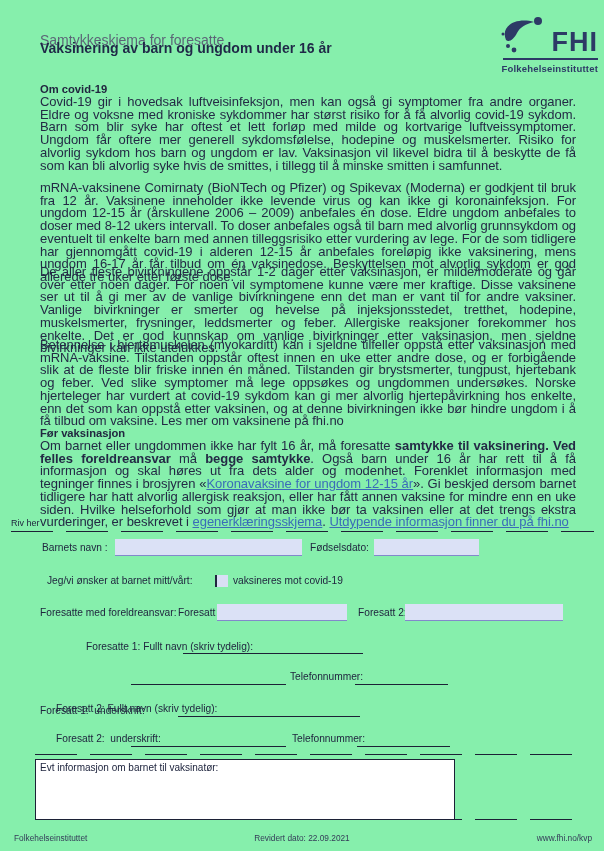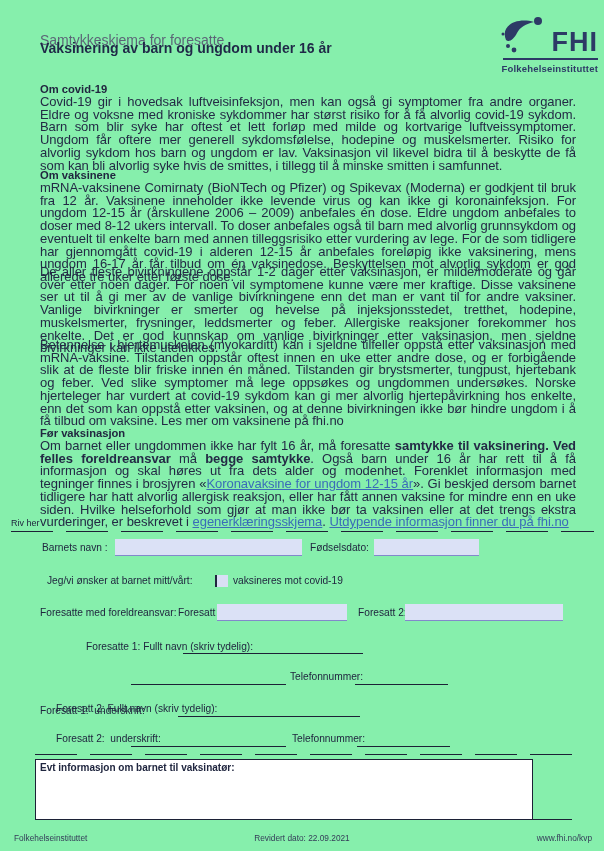--- a/index.html
+++ b/index.html
@@ -29,22 +29,22 @@
   .bluefield{
     position:absolute;background:#dbe1f6;border:0;border-bottom:1px solid #8289cb;
     height:16px;padding:0 3px;font-size:10px;color:#20263f;font-family:inherit;outline:none;
   }
   .wline{position:absolute;border-bottom:1px solid #1c2136;height:13px;}
   .checkbox{
     position:absolute;width:13px;height:12px;background:#d9dff5;border-left:2px solid #20263f;
     box-sizing:border-box;cursor:pointer;
   }
   .infobox{
-    position:absolute;left:35px;top:759px;width:498px;height:61px;
-    border:1.5px solid #1c2136;box-sizing:border-box;background:#fff;font-weight:bold;
+    position:absolute;left:35px;top:759px;width:420px;height:61px;
+    border:1.5px solid #1c2136;box-sizing:border-box;background:#fff;
   }
   .infobox-label{font-size:10px;color:#20263f;display:block;padding:2px 0 0 4px;}
   
   .footer{
     left:0;top:833px;width:604px;display:grid;grid-template-columns:1fr auto 1fr;
     font-size:8.3px;color:#343b58;padding:0;box-sizing:border-box;
   }
   .footer .fl{text-align:left;padding-left:14px;}
   .footer .fc{text-align:center;}
   .footer .fr{text-align:right;padding-right:12px;}
@@ -68,21 +68,20 @@
       </svg>
       <span class="logo-acronym">FHI</span>
     </div>
     <div class="logo-rule"></div>
     <div class="logo-org">Folkehelseinstituttet</div>
   </div>
 
   <h2 class="abs sec-h" style="top:83px">Om covid-19</h2>
   <p class="abs body" style="top:96px">Covid-19 gir i hovedsak luftveisinfeksjon, men kan også gi symptomer fra andre organer. Eldre og voksne med kroniske sykdommer har størst risiko for å få alvorlig covid-19 sykdom. Barn som blir syke har oftest et lett forløp med milde og kortvarige luftveissymptomer. Ungdom får oftere mer generell sykdomsfølelse, hodepine og muskelsmerter. Risiko for alvorlig sykdom hos barn og ungdom er lav. Vaksinasjon vil likevel bidra til å beskytte de få som kan bli alvorlig syke hvis de smittes, i tillegg til å minske smitten i samfunnet.</p>
 
-  <h2 class="abs sec-h" style="top:169px">Om vaksinene</h2>
   <p class="abs body" style="top:182px">mRNA-vaksinene Comirnaty (BioNTech og Pfizer) og Spikevax (Moderna) er godkjent til bruk fra 12 år. Vaksinene inneholder ikke levende virus og kan ikke gi koronainfeksjon. For ungdom 12-15 år (årskullene 2006 – 2009) anbefales én dose. Eldre ungdom anbefales to doser med 8-12 ukers intervall. To doser anbefales også til barn med alvorlig grunnsykdom og eventuelt til enkelte barn med annen tilleggsrisiko etter vurdering av lege. For de som tidligere har gjennomgått covid-19 i alderen 12-15 år anbefales foreløpig ikke vaksinering, mens ungdom 16-17 år får tilbud om én vaksinedose. Beskyttelsen mot alvorlig sykdom er god allerede tre uker etter første dose.</p>
   <p class="abs body" style="top:266px">De aller fleste bivirkningene oppstår 1-2 dager etter vaksinasjon, er milde/moderate og går over etter noen dager. For noen vil symptomene kunne være mer kraftige. Disse vaksinene ser ut til å gi mer av de vanlige bivirkningene enn det man er vant til for andre vaksiner. Vanlige bivirkninger er smerter og hevelse på injeksjonsstedet, tretthet, hodepine, muskelsmerter, frysninger, leddsmerter og feber. Allergiske reaksjoner forekommer hos enkelte. Det er god kunnskap om vanlige bivirkninger etter vaksinasjon, men sjeldne bivirkninger kan ikke utelukkes.</p>
   <p class="abs body" style="top:339px">Betennelse i hjertemuskelen (myokarditt) kan i sjeldne tilfeller oppstå etter vaksinasjon med mRNA-vaksine. Tilstanden oppstår oftest innen en uke etter andre dose, og er forbigående slik at de fleste blir friske innen én måned. Tilstanden gir brystsmerter, tungpust, hjertebank og feber. Ved slike symptomer må lege oppsøkes og ungdommen undersøkes. Norske hjerteleger har vurdert at covid-19 sykdom kan gi mer alvorlig hjertepåvirkning hos enkelte, enn det som kan oppstå etter vaksinen, og at denne bivirkningen ikke bør hindre ungdom i å få tilbud om vaksine. Les mer om vaksinene på fhi.no</p>
 
   <h2 class="abs sec-h" style="top:427px">Før vaksinasjon</h2>
   <p class="abs body" style="top:440px"><span>Om barnet eller ungdommen ikke har fylt 16 år, må foresatte </span><span class="b">samtykke til vaksinering. Ved felles foreldreansvar</span><span> må </span><span class="b">begge samtykke</span><span>. Også barn under 16 år har rett til å få informasjon og skal høres ut fra dets alder og modenhet. Forenklet informasjon med tegninger finnes i brosjyren «</span><a class="link">Koronavaksine for ungdom 12-15 år</a><span>».  Gi beskjed dersom barnet tidligere har hatt alvorlig allergisk reaksjon, eller har fått annen vaksine for mindre enn en uke siden. Hvilke helseforhold som gjør at man ikke bør ta vaksinen eller at det trengs ekstra vurderinger, er beskrevet i </span><a class="link">egenerklæringsskjema</a><span>. </span><a class="link">Utdypende informasjon finner du på fhi.no</a></p>
 
   <div class="abs tear-label">Riv her</div>
   <div class="abs dash" style="left:11px;top:531px;width:583px;"></div>
 

